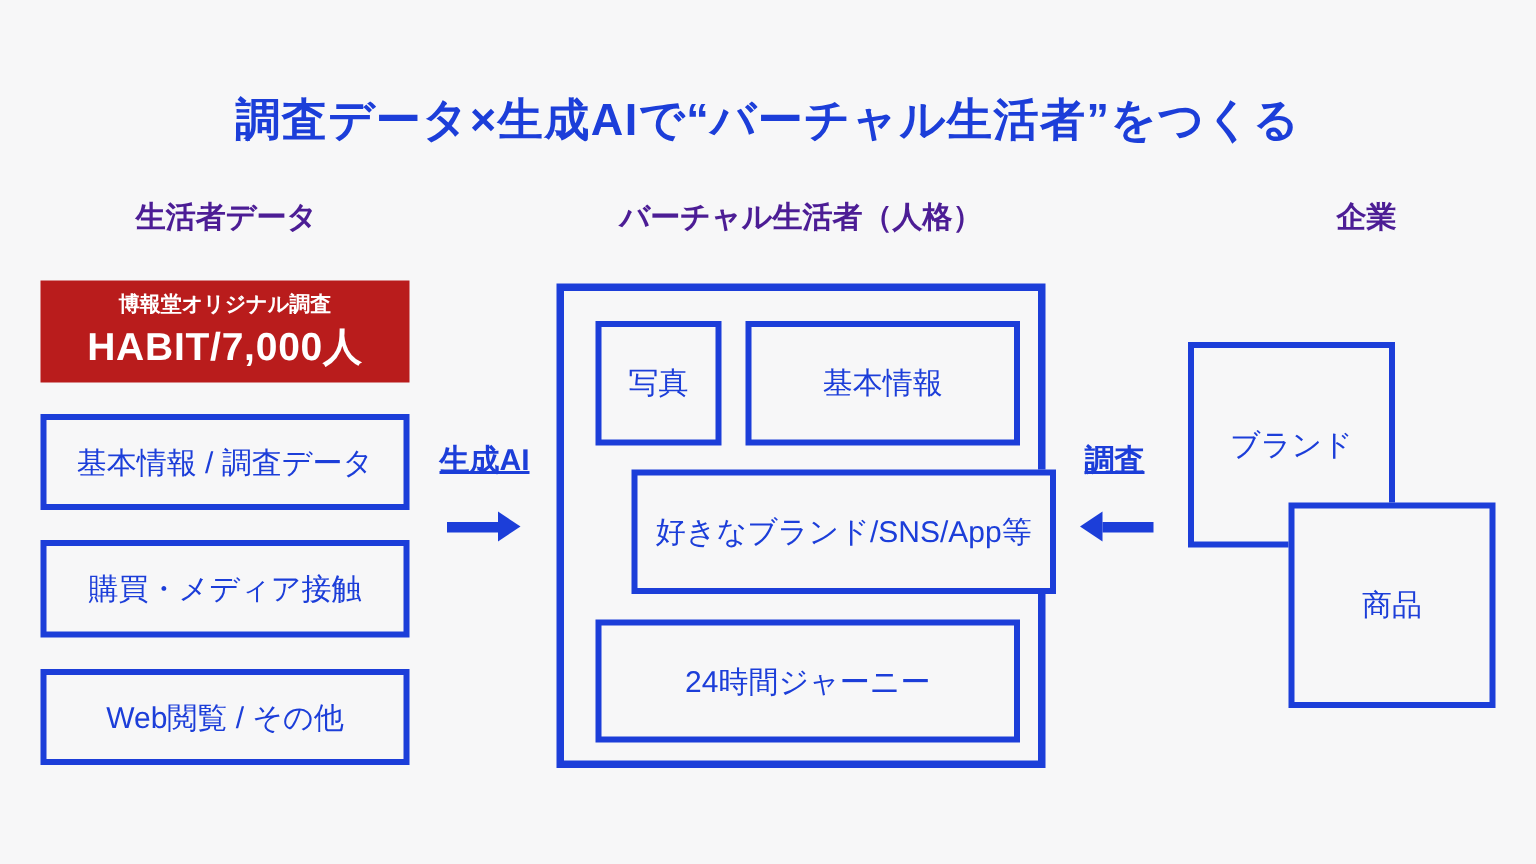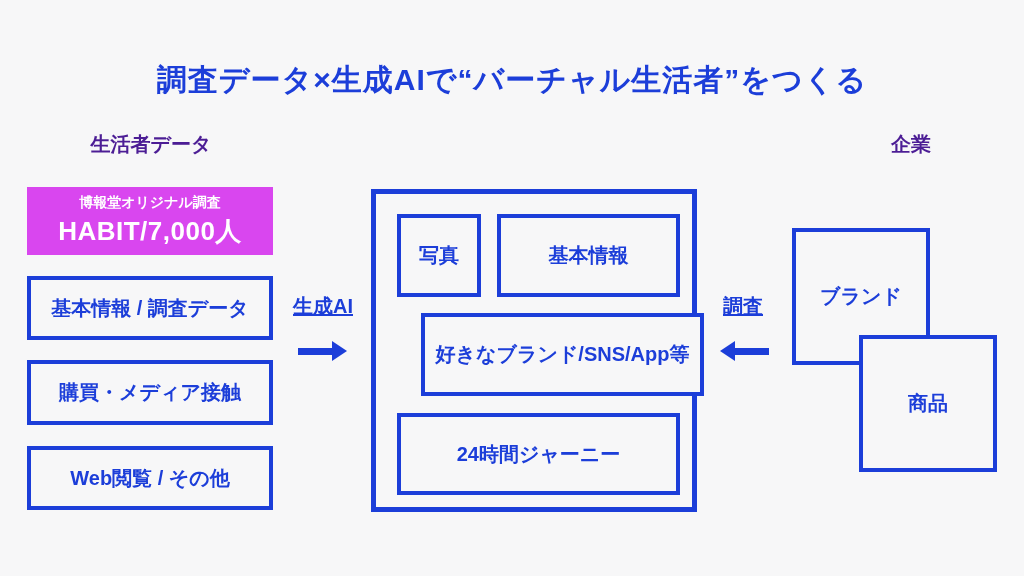--- a/index.html
+++ b/index.html
@@ -37,27 +37,27 @@
   .box {
     position: absolute;
     box-sizing: border-box;
     border: 4px solid #1c3ed9;
     background: #f7f7f8;
     display: flex;
     align-items: center;
     justify-content: center;
     text-align: center;
     font-size: 20px;
-    font-weight: 700;
+    font-weight: 400;
     color: #1c3ed9;
   }
   .box-filled {
     position: absolute;
     box-sizing: border-box;
-    background: #d946ef;
+    background: #b91c1c;
     color: #ffffff;
     display: flex;
     flex-direction: column;
     align-items: center;
     justify-content: center;
     gap: 2px;
     text-align: center;
   }
   .box-filled .sub {
     font-size: 14px;
@@ -107,20 +107,21 @@
   }
 </style>
 </head>
 <body>
 
 <div class="canvas">
 
   <div class="title">調査データ×生成AIで“バーチャル生活者”をつくる</div>
 
   <div class="col-header" style="left:30px; top:131px; width:242px;">生活者データ</div>
+  <div class="col-header" style="left:372px; top:131px; width:324px;">バーチャル生活者（人格）</div>
   <div class="col-header" style="left:792px; top:131px; width:238px;">企業</div>
 
   <div class="box-filled" style="left:27px; top:187px; width:246px; height:68px;">
     <div class="sub">博報堂オリジナル調査</div>
     <div class="main">HABIT/7,000人</div>
   </div>
 
   <div class="box" style="left:27px; top:276px; width:246px; height:64px;">
     <span>基本情報 / 調査データ</span>
   </div>

